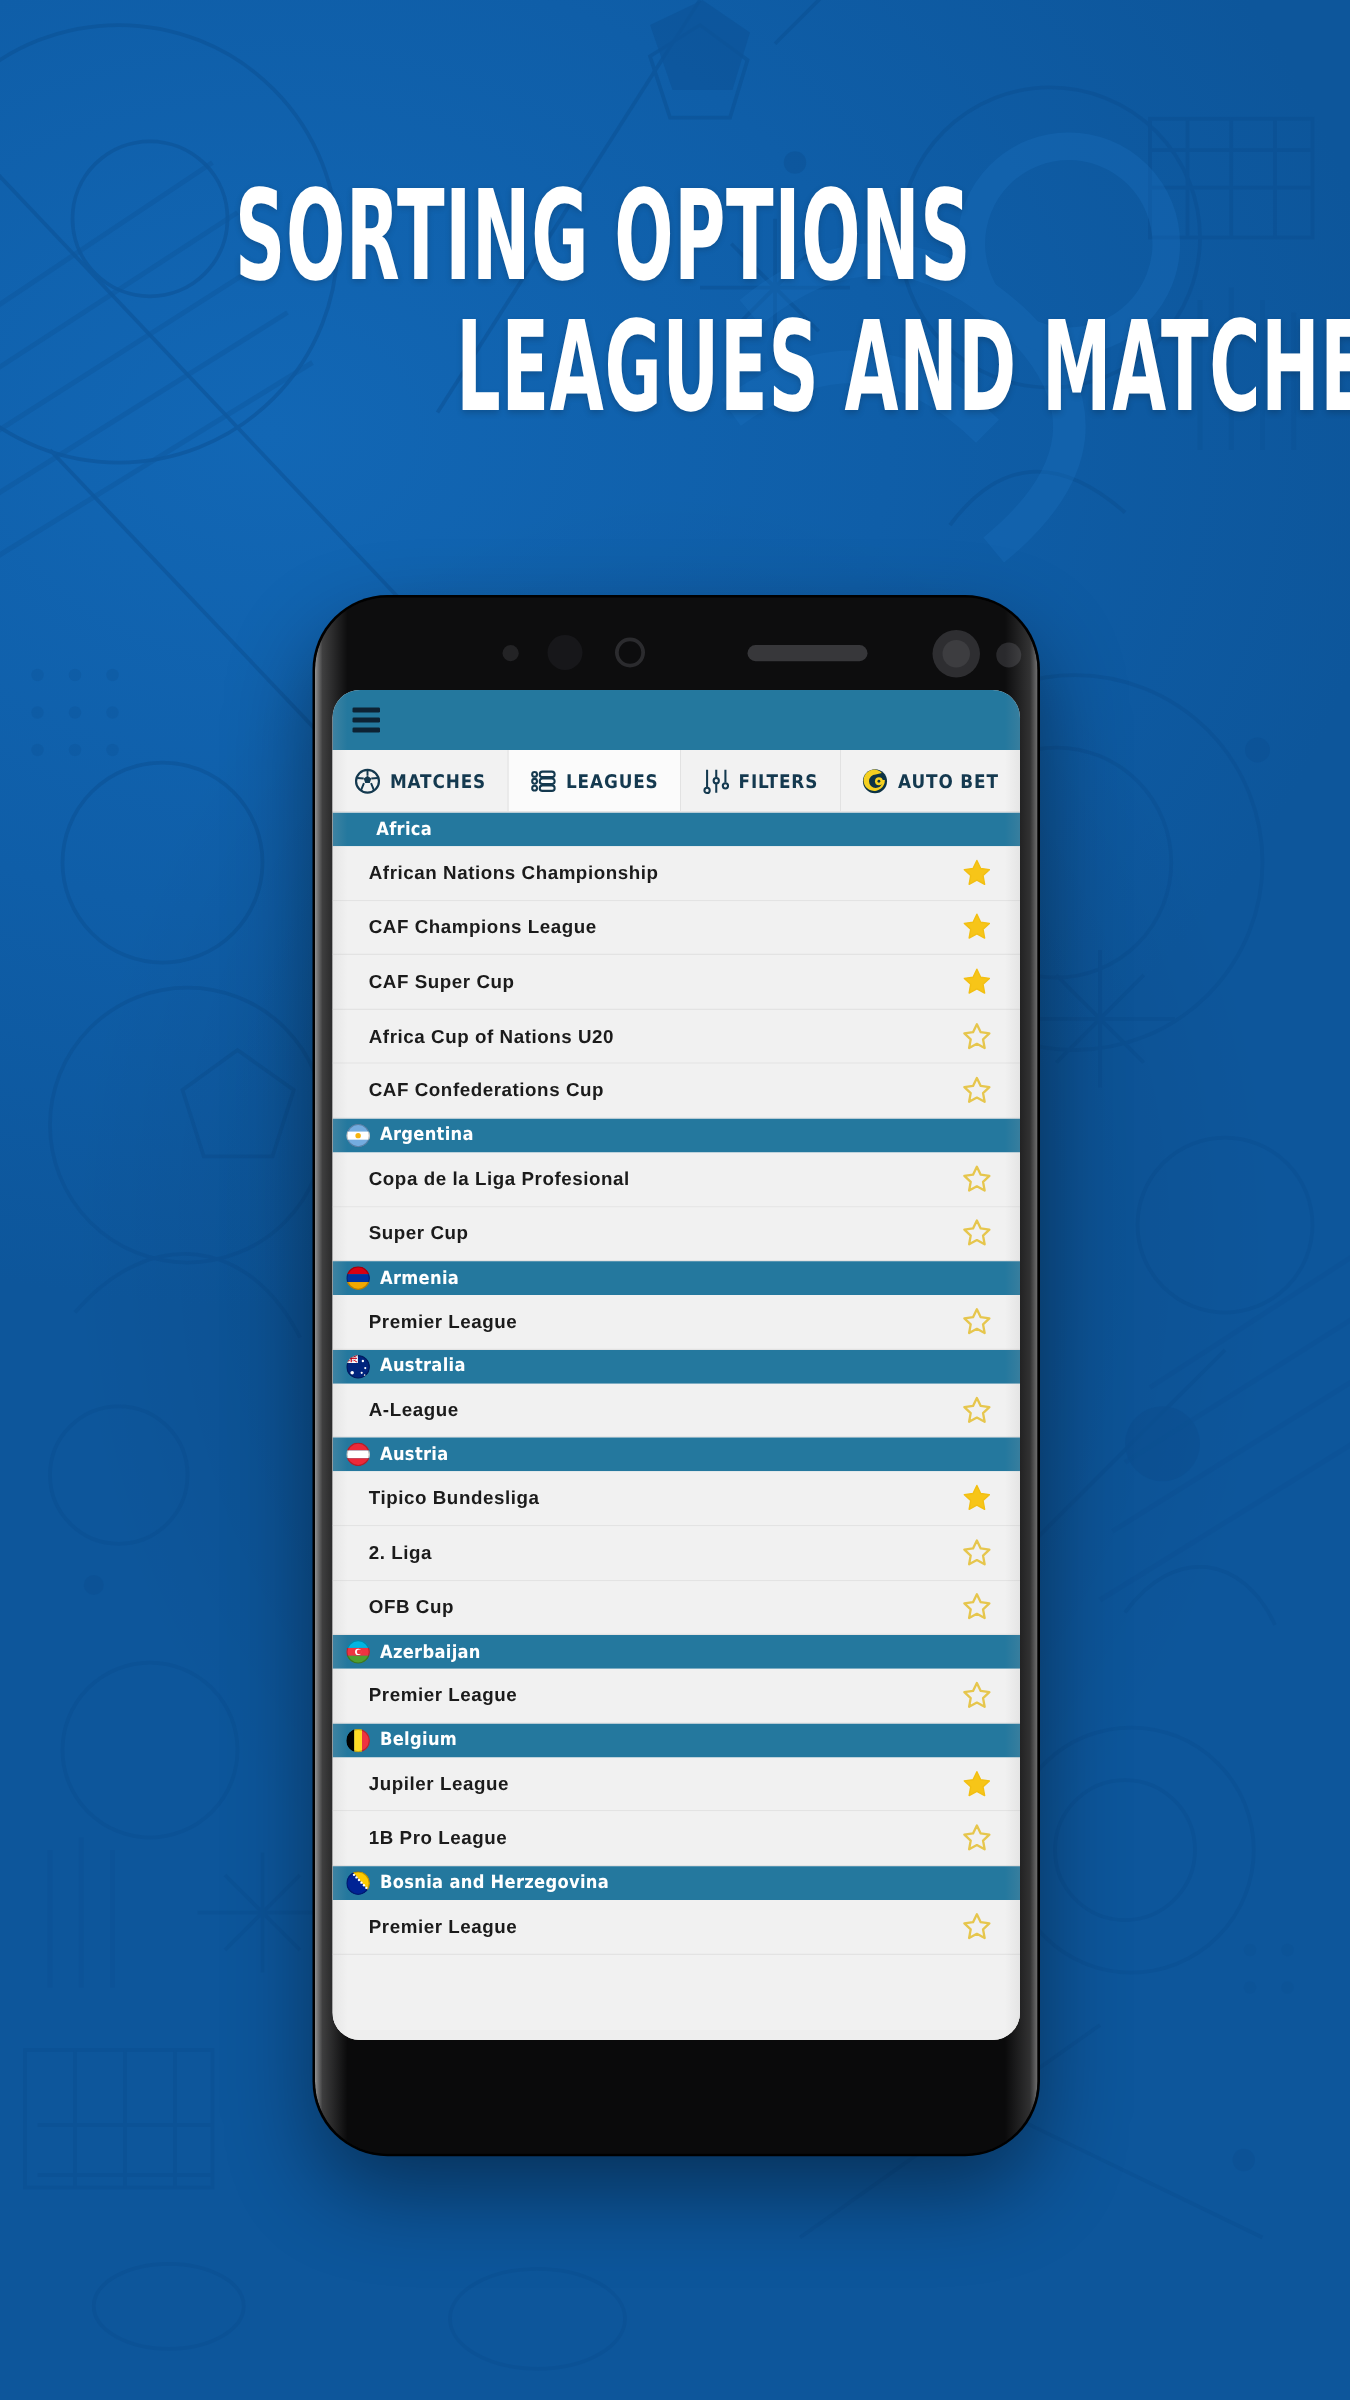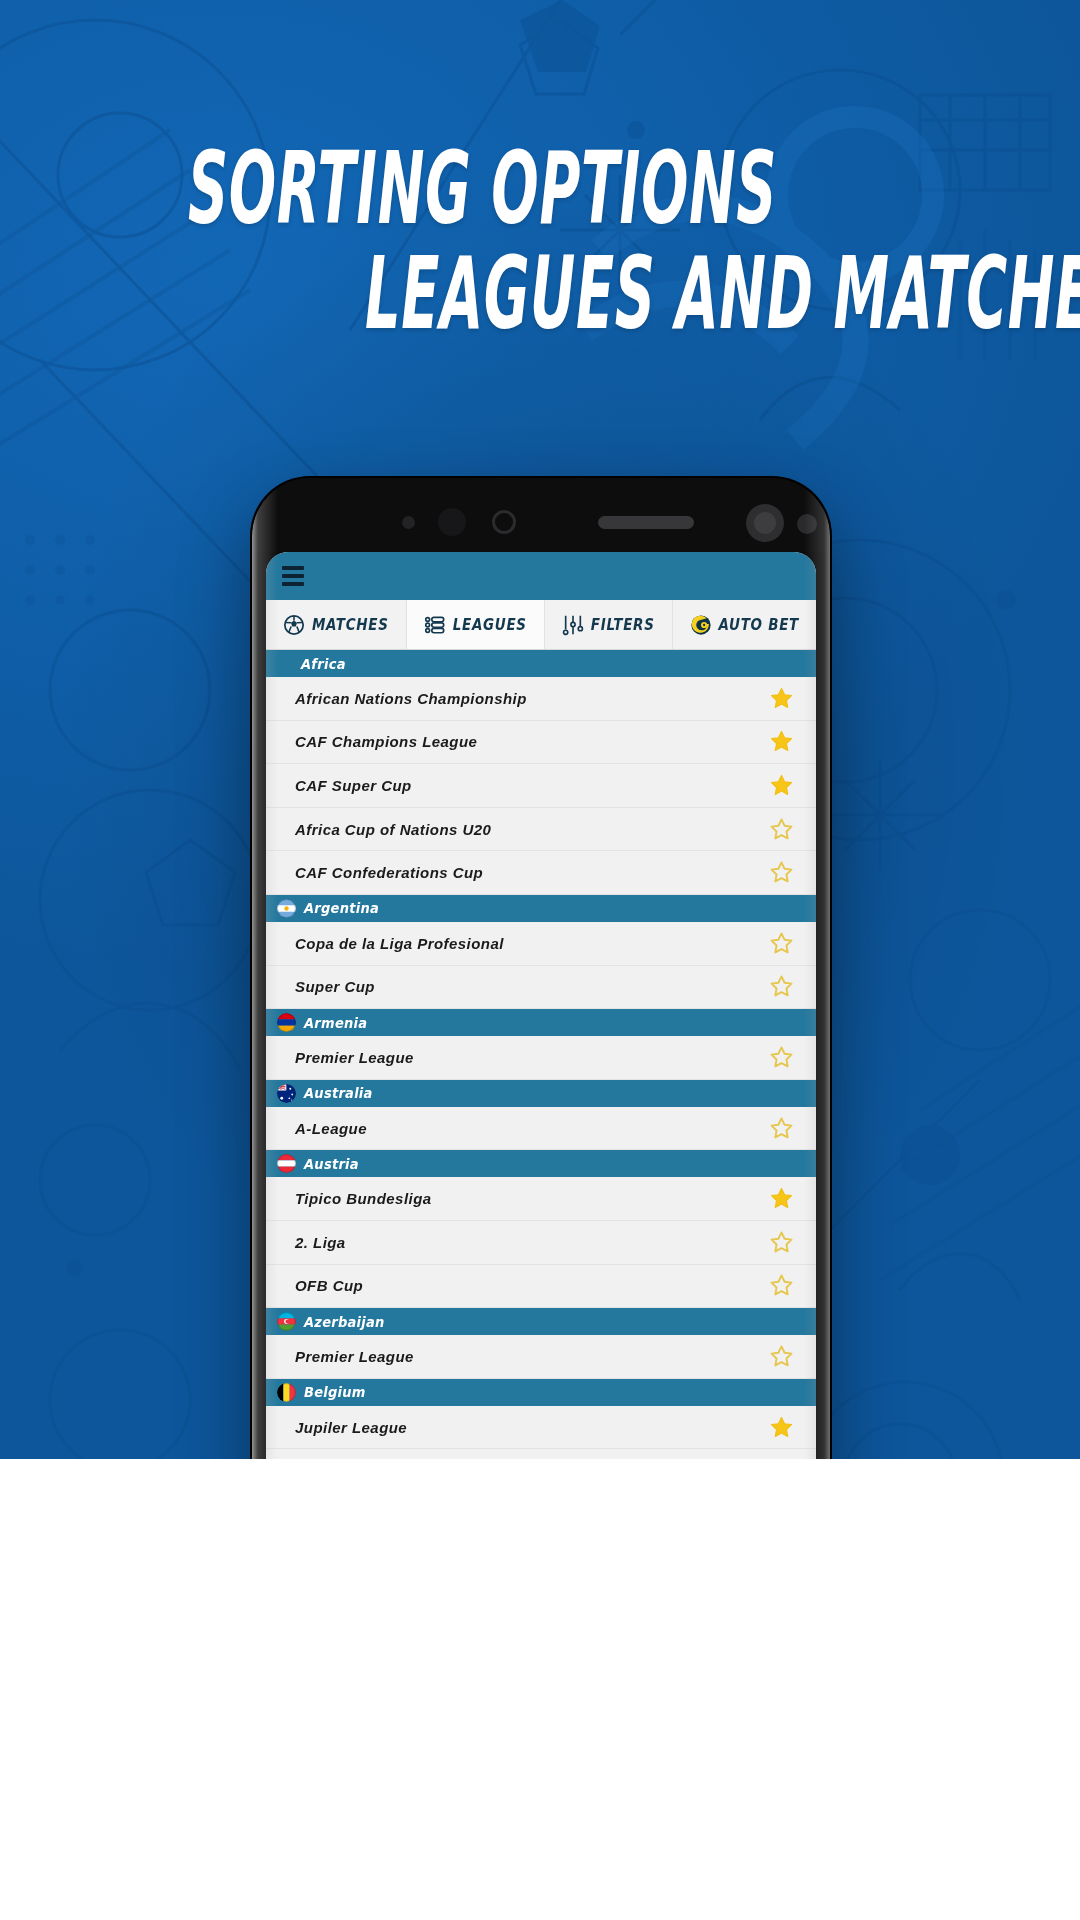--- a/index.html
+++ b/index.html
@@ -5,24 +5,23 @@
   * { box-sizing: border-box; margin: 0; padding: 0; }
   html, body {
     width: 1080px; height: 1920px;
     overflow: hidden;
     font-family: "Liberation Sans", sans-serif;
   }
 
   
   #stage {
     position: relative;
-    width: 1080px; height: 1459px;
+    width: 1080px; height: 1920px;
     background: #0f5ea8;
     overflow: hidden;
-    font-style: italic;
   }
   .bg-grad {
     position: absolute; inset: 0;
     background:
       radial-gradient(ellipse 900px 700px at 20% 18%, #1267b5 0%, #0f5ea8 55%, #0d569b 100%),
       linear-gradient(160deg, #1569b6 0%, #0f5ea8 40%, #0b4e8e 100%);
   }
   .bg-doodles { position: absolute; inset: 0; opacity: .55; }
   .bg-vignette {
     position: absolute; inset: 0;

